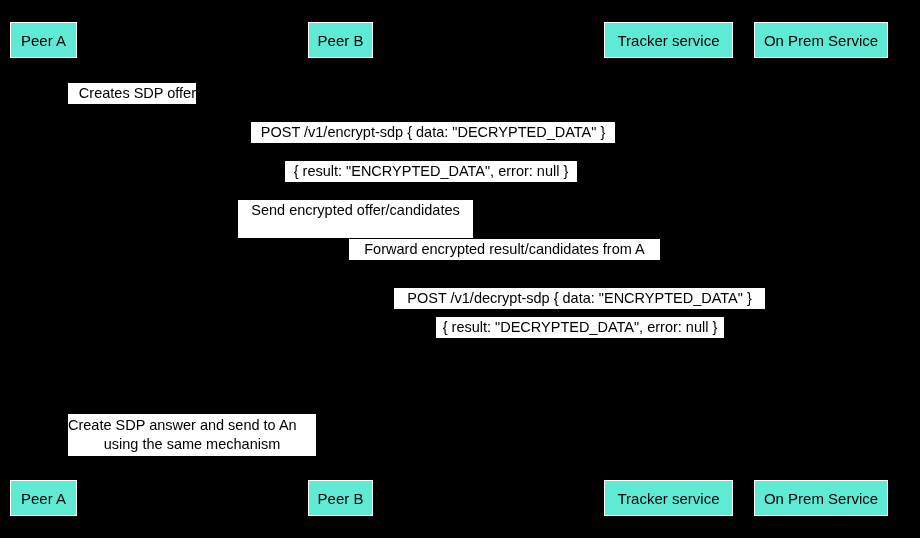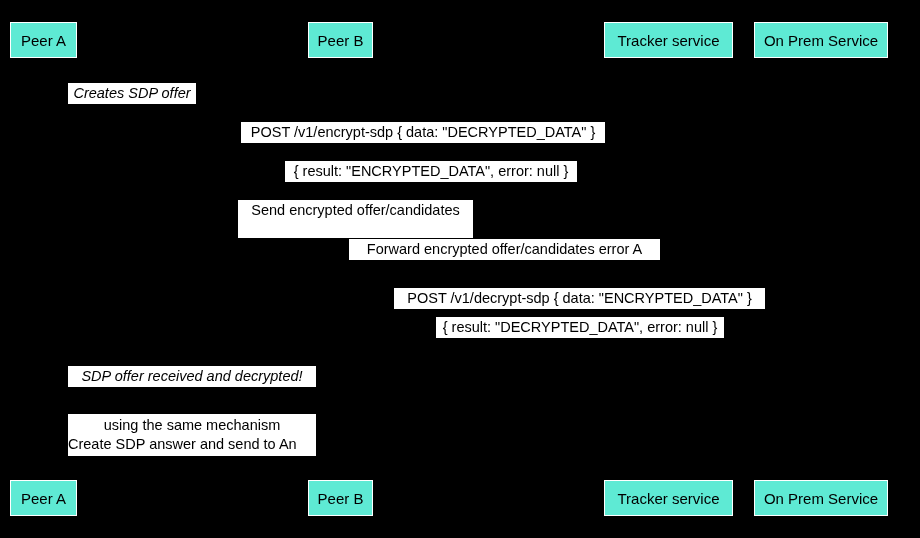--- a/index.html
+++ b/index.html
@@ -49,22 +49,21 @@
     overflow: hidden;
     padding: 1px 0 1px 0;
     text-align: center;
   }
   .msg-label.two-line {
     white-space: normal;
     line-height: 19px;
     padding-top: 2px;
   }
   .msg-label.left {
-    text-align: center;
-    font-style: italic;
+    text-align: right;
   }
   
   .msg-arrow {
     position: absolute;
     height: 1px;
     background: #000000;
   }
 </style>
 </head>
 <body>
@@ -94,37 +93,36 @@
   <div class="msg-arrow" style="left:43px;  top:183px; width:778px;"></div>
   <div class="msg-arrow" style="left:43px;  top:222px; width:625px;"></div>
   <div class="msg-arrow" style="left:340px; top:261px; width:328px;"></div>
   <div class="msg-arrow" style="left:340px; top:300px; width:481px;"></div>
   <div class="msg-arrow" style="left:340px; top:339px; width:481px;"></div>
   <div class="msg-arrow" style="left:340px; top:388px; width:36px;"></div>
   <div class="msg-arrow" style="left:340px; top:456px; width:36px;"></div>
 
   <div class="msg-label left" style="left:68px; top:83px; width:128px; height:21px;">Creates SDP offer</div>
 
-  <div class="msg-label" style="left:241px; top:122px; width:364px; height:21px;">POST /v1/encrypt-sdp { data: "DECRYPTED_DATA" }</div>
+  <div class="msg-label" style="left:251px; top:122px; width:364px; height:21px;">POST /v1/encrypt-sdp { data: "DECRYPTED_DATA" }</div>
 
   <div class="msg-label" style="left:285px; top:161px; width:292px; height:21px;">{ result: "ENCRYPTED_DATA", error: null }</div>
 
   <div class="msg-label" style="left:238px; top:200px; width:235px; height:38px;">Send encrypted offer/candidates</div>
 
-  <div class="msg-label" style="left:349px; top:239px; width:311px; height:21px;">Forward encrypted offer/candidates error A</div>
+  <div class="msg-label" style="left:349px; top:239px; width:311px; height:21px;">Forward encrypted result/candidates from A</div>
 
   <div class="msg-label" style="left:394px; top:288px; width:371px; height:21px;">POST /v1/decrypt-sdp { data: "ENCRYPTED_DATA" }</div>
 
   <div class="msg-label" style="left:436px; top:317px; width:288px; height:21px;">{ result: "DECRYPTED_DATA", error: null }</div>
 
-  <div class="msg-label left" style="left:68px; top:366px; width:248px; height:21px;">SDP offer received and decrypted!</div>
 
   <div class="msg-label two-line" style="left:68px; top:414px; width:248px; height:42px;">
+    <span class="line" style="display:block; text-align:left;">Create SDP answer and send to An</span>
     <span class="line" style="display:block; text-align:center;">using the same mechanism</span>
-    <span class="line" style="display:block; text-align:left;">Create SDP answer and send to An</span>
   </div>
 
   <div class="lifeline-box" style="left:10px; top:480px; width:67px; height:36px;">
     <span>Peer A</span>
   </div>
   <div class="lifeline-box" style="left:308px; top:480px; width:65px; height:36px;">
     <span>Peer B</span>
   </div>
   <div class="lifeline-box" style="left:604px; top:480px; width:129px; height:36px;">
     <span>Tracker service</span>

